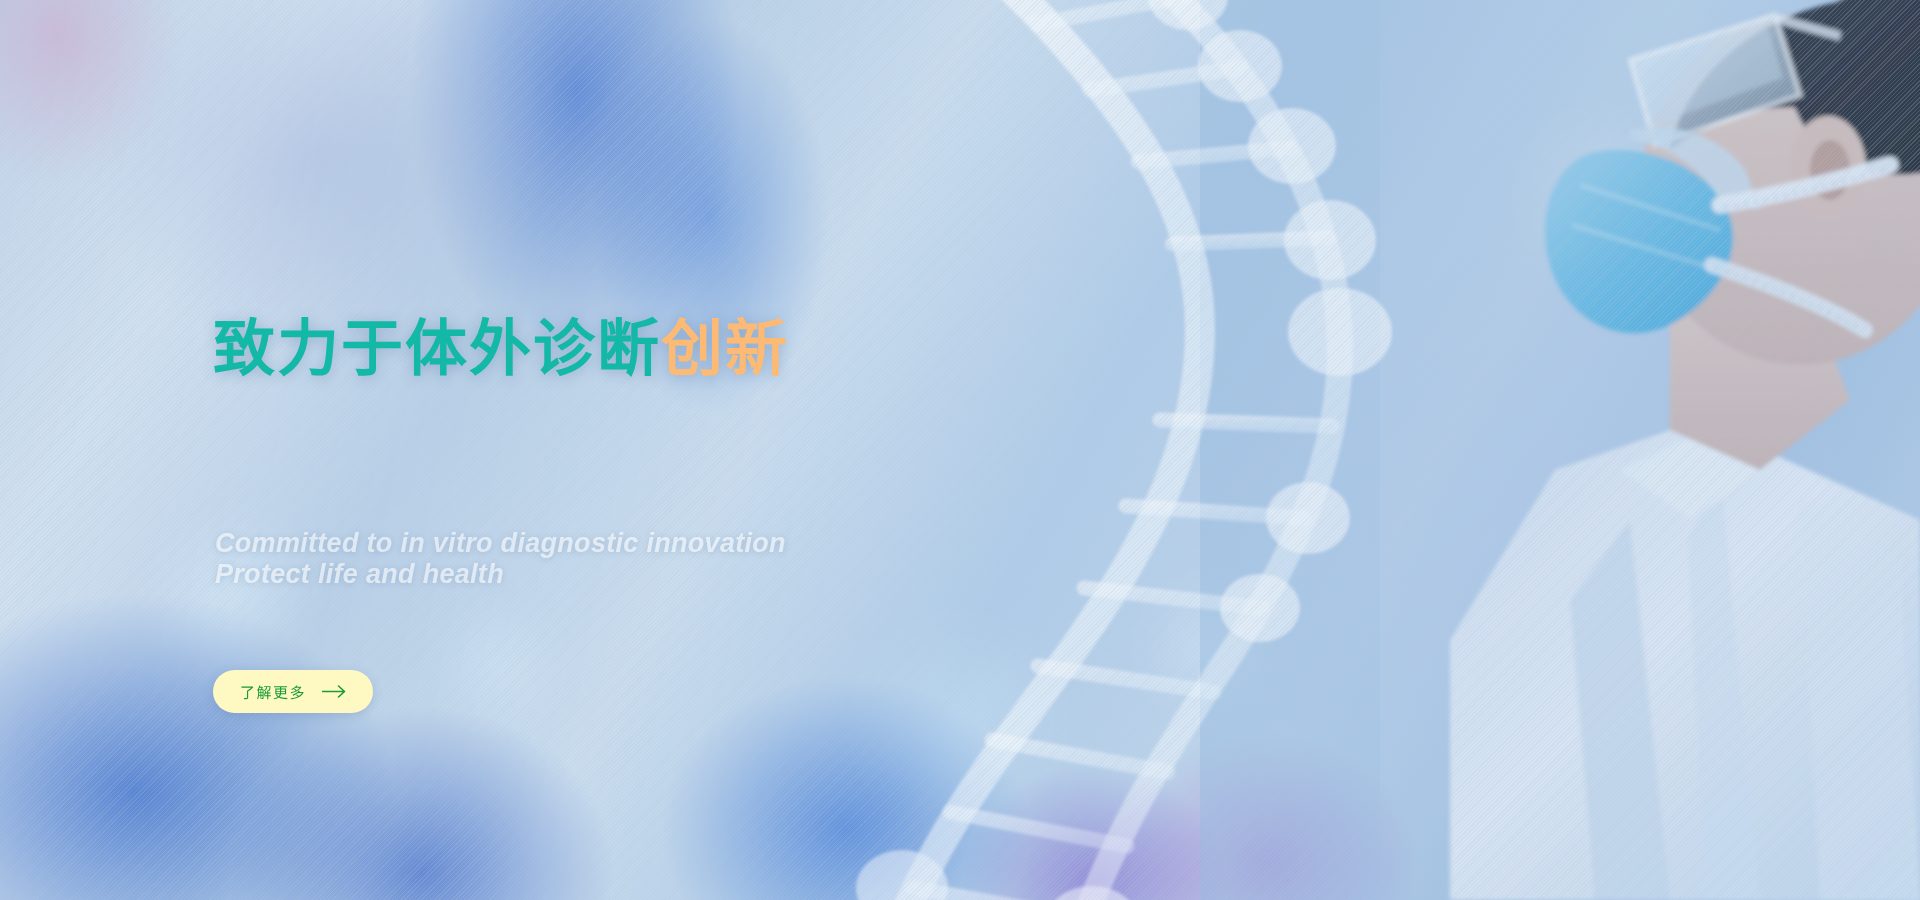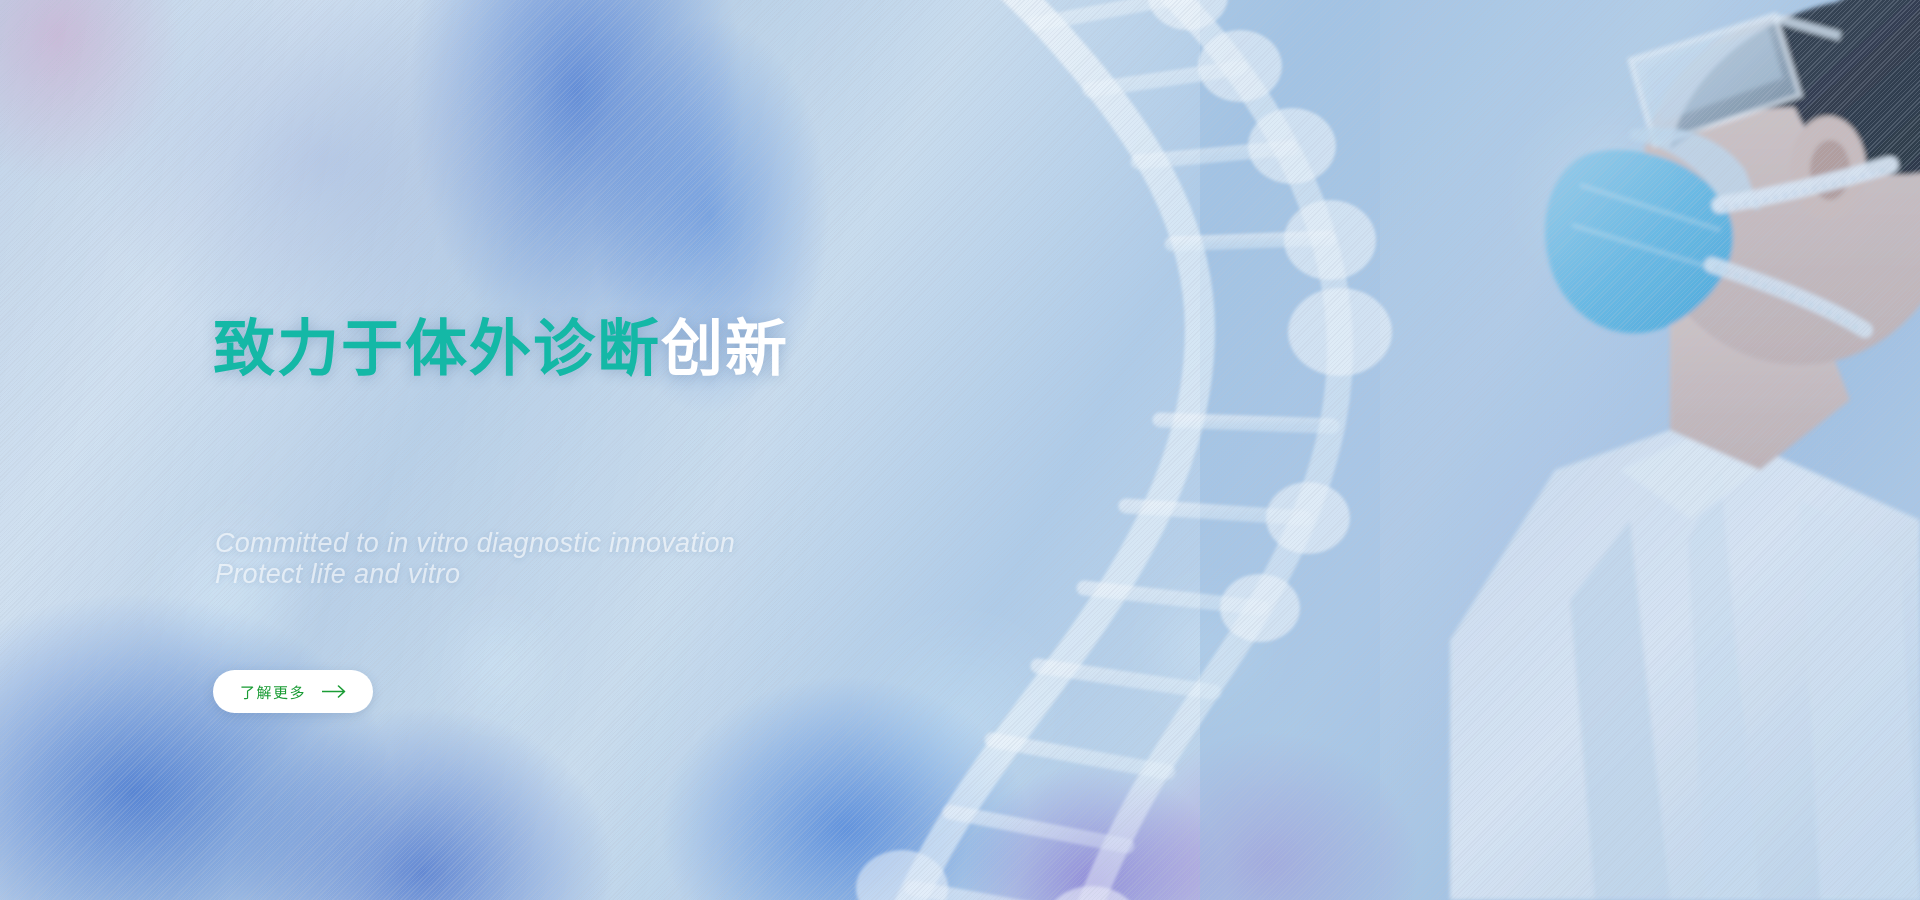--- a/index.html
+++ b/index.html
@@ -115,45 +115,45 @@
     left:0; top:304px;
     font-size:62px;
     font-weight:bold;
     line-height:90px;
     letter-spacing:2px;
     white-space:nowrap;
     text-shadow:0 2px 14px rgba(40,80,130,.28);
   }
   .headline .ln { display:block; }
   .t-white { color:#14b8a6; }
-  .t-green { color:#ffffff; }
+  .t-green { color:#fdba74; }
 
   .subhead {
     position:absolute;
     left:2px; top:528px;
     font-size:27px;
     font-style:italic;
-    font-weight:normal;
+    font-weight:bold;
     line-height:31px;
     color:rgba(255,255,255,.62);
     letter-spacing:.3px;
     white-space:nowrap;
     text-shadow:0 1px 6px rgba(60,100,150,.22);
   }
   .subhead span { display:block; }
 
   .cta {
     position:absolute;
     left:0; top:670px;
     display:inline-flex;
     align-items:center;
     gap:16px;
     height:43px;
     padding:0 25px 0 27px;
-    background:#ffffff;
+    background:#fef9c3;
     border:none;
     border-radius:22px;
     cursor:pointer;
     box-shadow:0 3px 12px rgba(30,70,120,.16);
     font-family:inherit;
   }
   .cta-label {
     font-size:15px;
     color:#1a9c35;
     letter-spacing:1.5px;
@@ -291,21 +291,21 @@
   <div class="texture-dark"></div>
 
   <div class="content">
 
     <h1 class="headline">
       <span class="ln"><span class="t-white">致力于体外诊断</span><span class="t-green">创新</span></span>
     </h1>
 
     <p class="subhead">
       <span>Committed to in vitro diagnostic innovation</span>
-      <span>Protect life and vitro</span>
+      <span>Protect life and health</span>
     </p>
 
     <button class="cta">
       <span class="cta-label">了解更多</span>
       <span class="cta-arrow">
         <svg width="26" height="13" viewBox="0 0 26 13" aria-hidden="true">
           <path d="M0 6.5 H22 M16.5 1 L22.5 6.5 L16.5 12" stroke="#1a9c35" stroke-width="1.6" fill="none" stroke-linecap="round" stroke-linejoin="round"></path>
         </svg>
       </span>
     </button>

